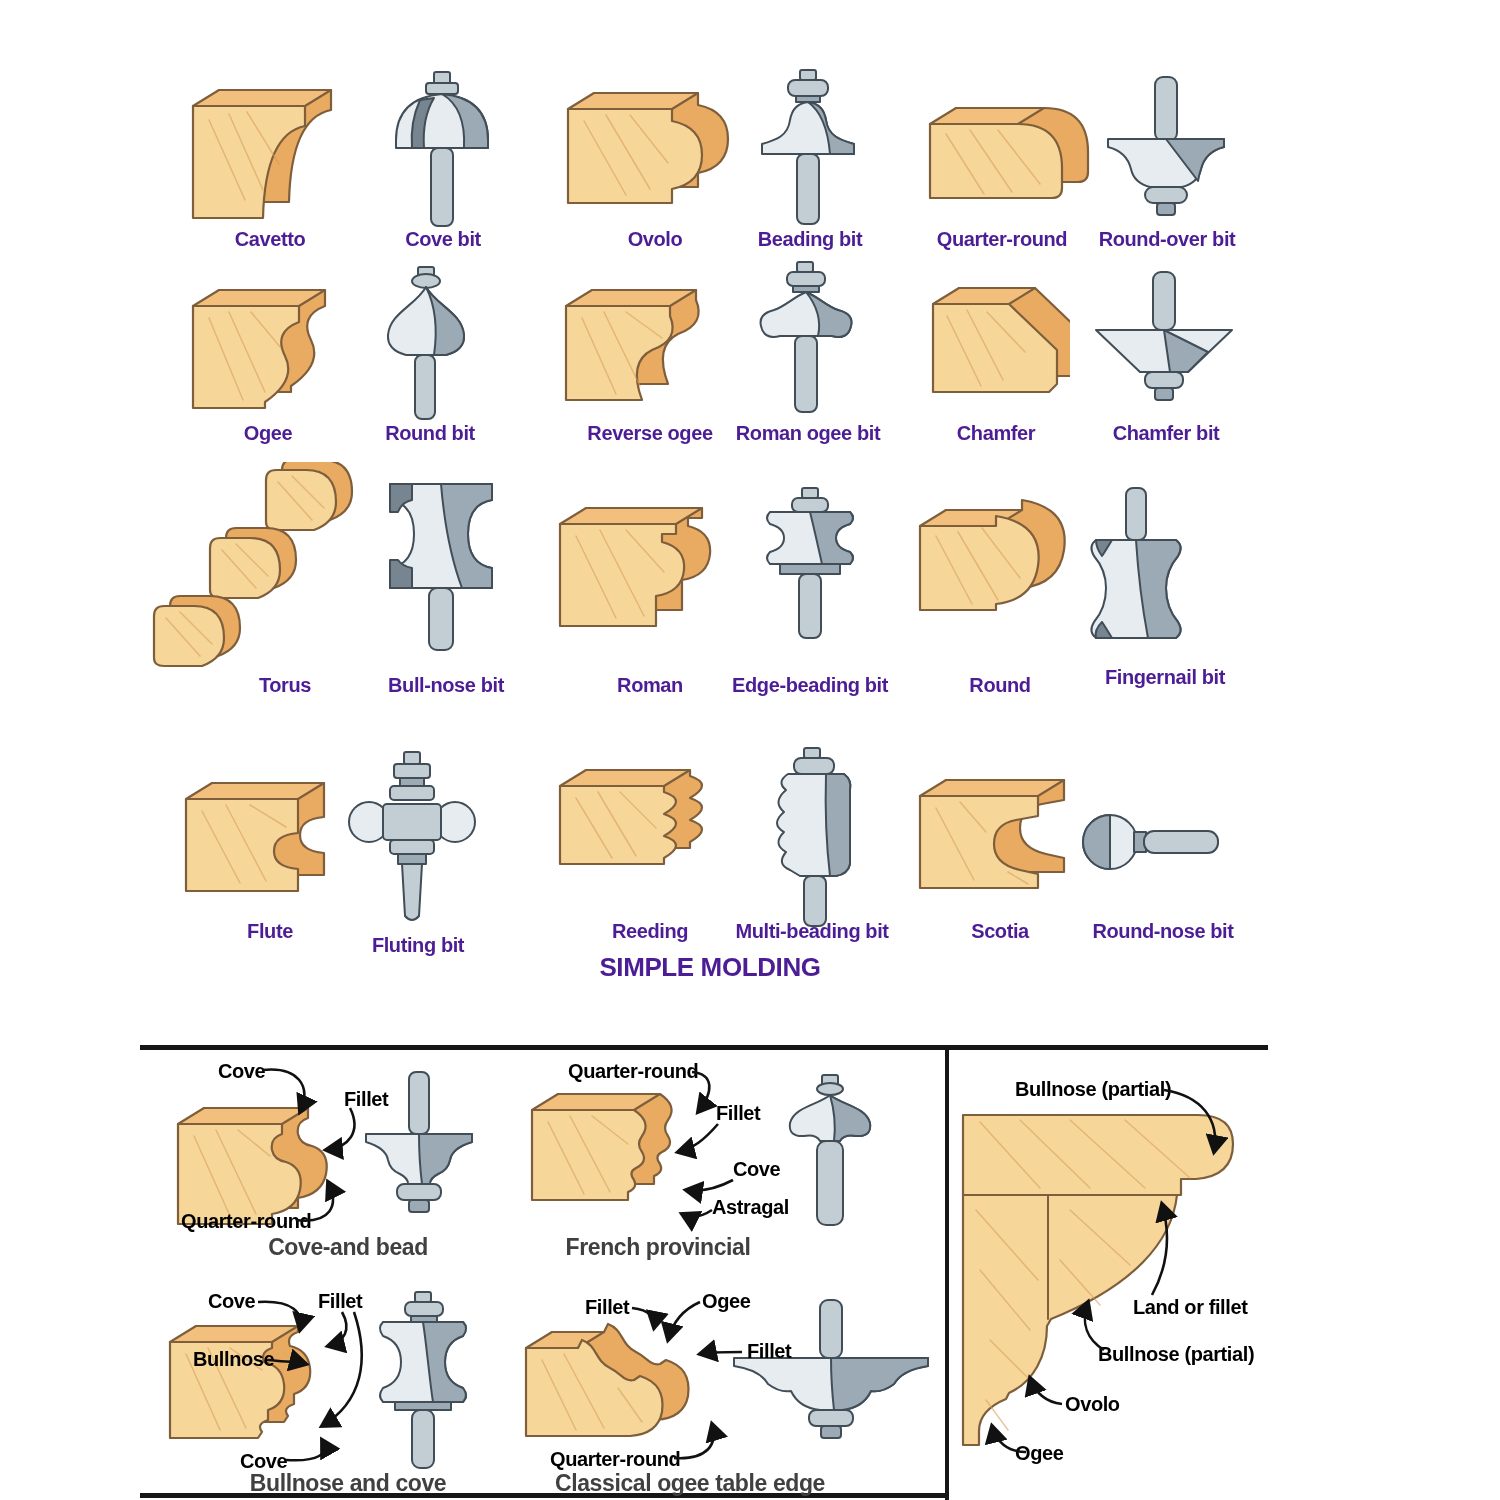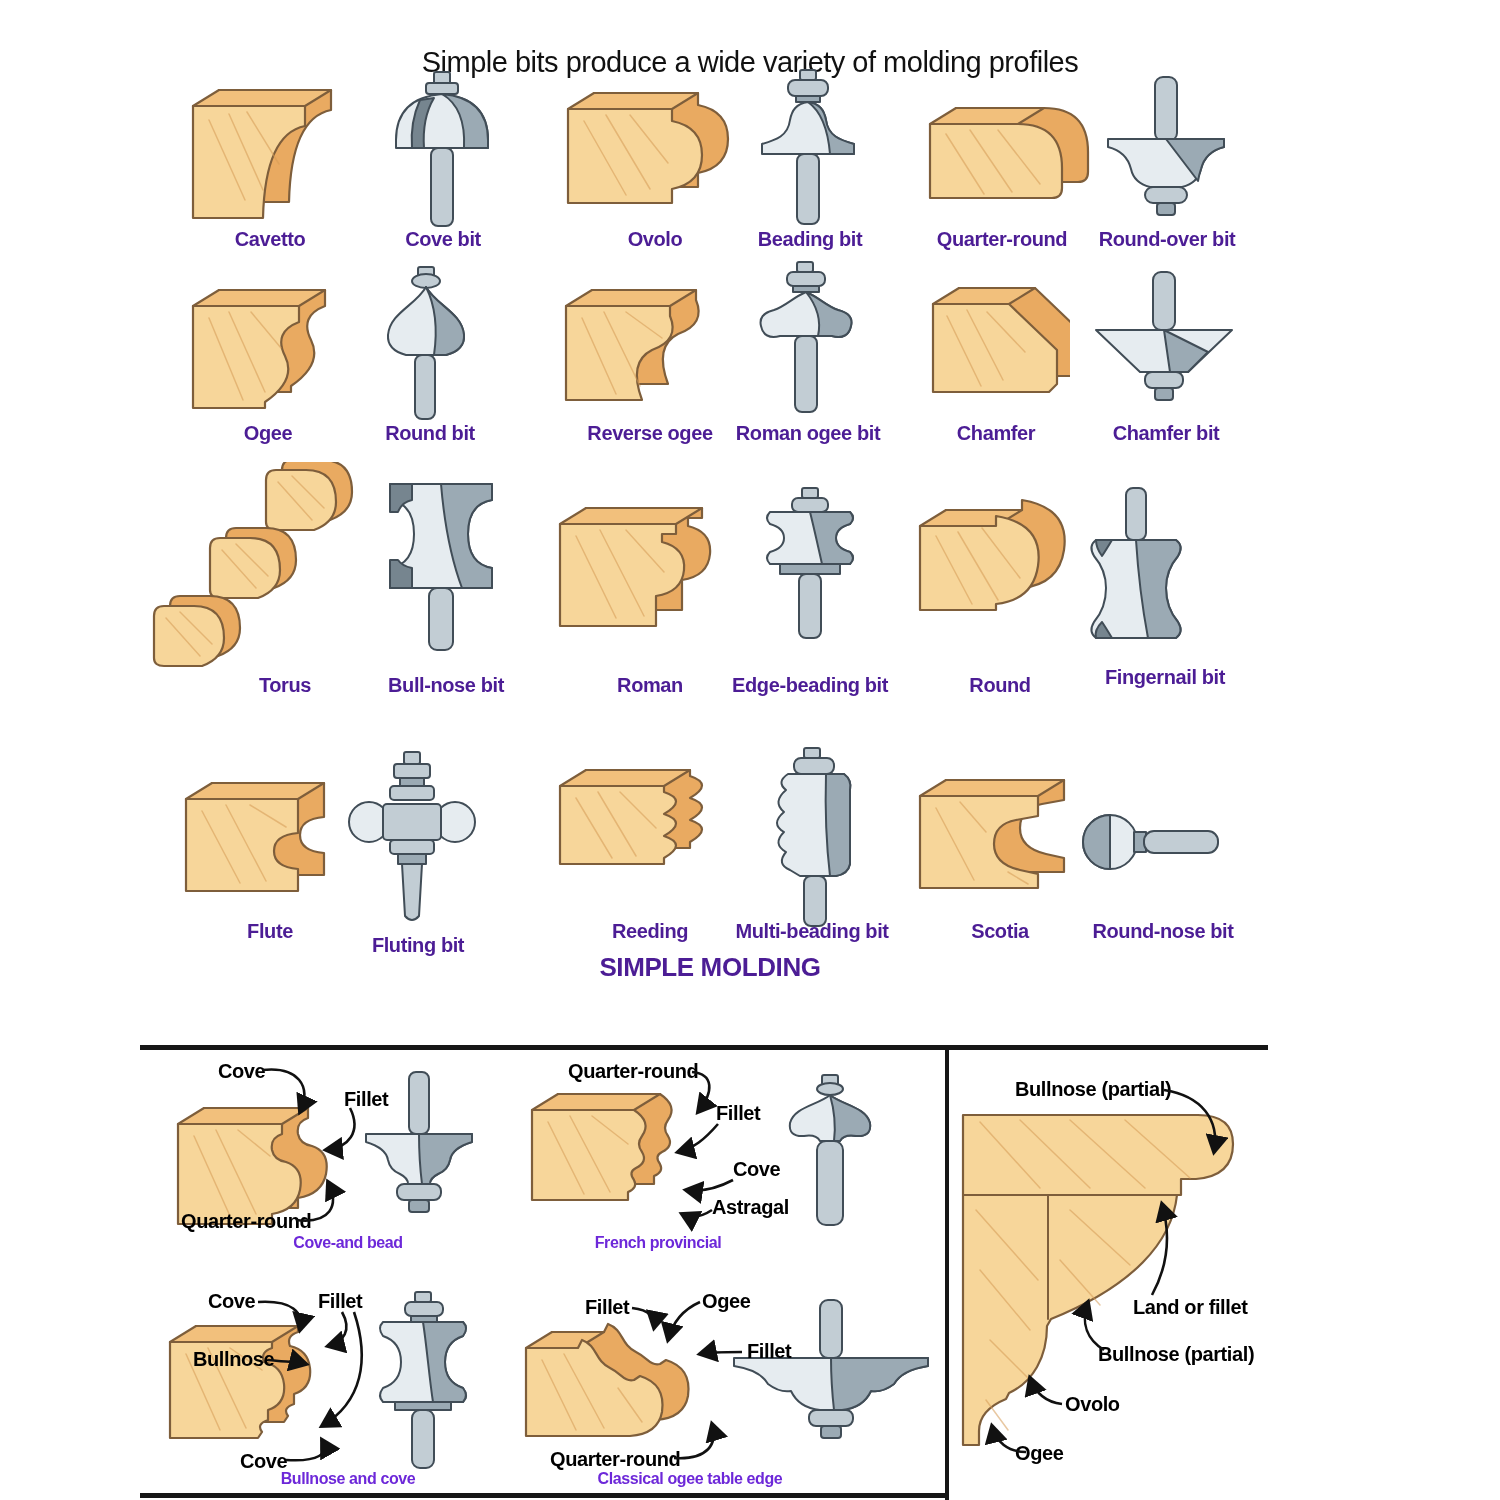--- a/index.html
+++ b/index.html
@@ -5,38 +5,37 @@
   html,body{margin:0;padding:0;background:#fff;}
   #page{position:relative;width:1500px;height:1500px;background:#fff;overflow:hidden;
         font-family:"Liberation Sans",sans-serif;}
   .title{position:absolute;left:750px;top:4px;transform:translateX(-50%);
          font-family:"Liberation Serif",serif;font-weight:bold;font-size:40px;color:#111;white-space:nowrap;}
   .subtitle{position:absolute;left:750px;top:46px;transform:translateX(-50%);
          font-size:29px;color:#111;white-space:nowrap;letter-spacing:-0.5px;}
   .lbl{position:absolute;transform:translateX(-50%);font-weight:bold;font-size:20px;color:#4c1d95;
        white-space:nowrap;letter-spacing:-0.4px;}
   .ann{position:absolute;font-weight:bold;font-size:20px;color:#000;white-space:nowrap;letter-spacing:-0.4px;}
-  .cap{position:absolute;transform:translateX(-50%);font-weight:bold;font-size:16px;color:#6d28d9;
+  .cap{position:absolute;transform:translateX(-50%);font-weight:bold;font-size:23px;color:#404040;
        white-space:nowrap;letter-spacing:-0.4px;}
   .rule{position:absolute;background:#161616;}
   .ill{position:absolute;}
   .wd{stroke:#7E5E3B;stroke-width:2.2;stroke-linejoin:round;stroke-linecap:round;}
   .mt{stroke:#414D57;stroke-width:2;stroke-linejoin:round;}
   .w1{fill:#F7D69A}.w2{fill:#F2C07C}.w3{fill:#E9AA61}
   .m1{fill:#E6ECF0}.m2{fill:#C2CDD4}.m3{fill:#9BAAB4}.m4{fill:#76858F}
   .gr{stroke:#D69A55;stroke-width:1.5;opacity:.55;fill:none;}
   .seam{stroke:#7E5E3B;stroke-width:2;fill:none;}
   .arr{stroke:#111;stroke-width:2.6;fill:none;}
 </style>
 </head>
 <body>
 
 <div id="page">
 
-  <div class="subtitle">Simple bits produce a wide variety of molding profiles</div>
 
   <svg class="ill wd" style="left:185px;top:80px" width="170" height="160" viewBox="0 0 170 160">
     <defs>
         <path id="p1" d="M8,26 H120 V46 Q80,54 78,138 H8 Z"></path>
       </defs>
     <use href="#p1" class="w3" transform="translate(26,-16)"></use>
     <path class="w2" d="M8,26 L120,26 L146,10 L34,10 Z"></path>
     <use href="#p1" class="w1"></use>
     <path class="gr" d="M24,40 L60,120 M44,34 L78,110 M62,32 L94,84"></path>
   </svg>

